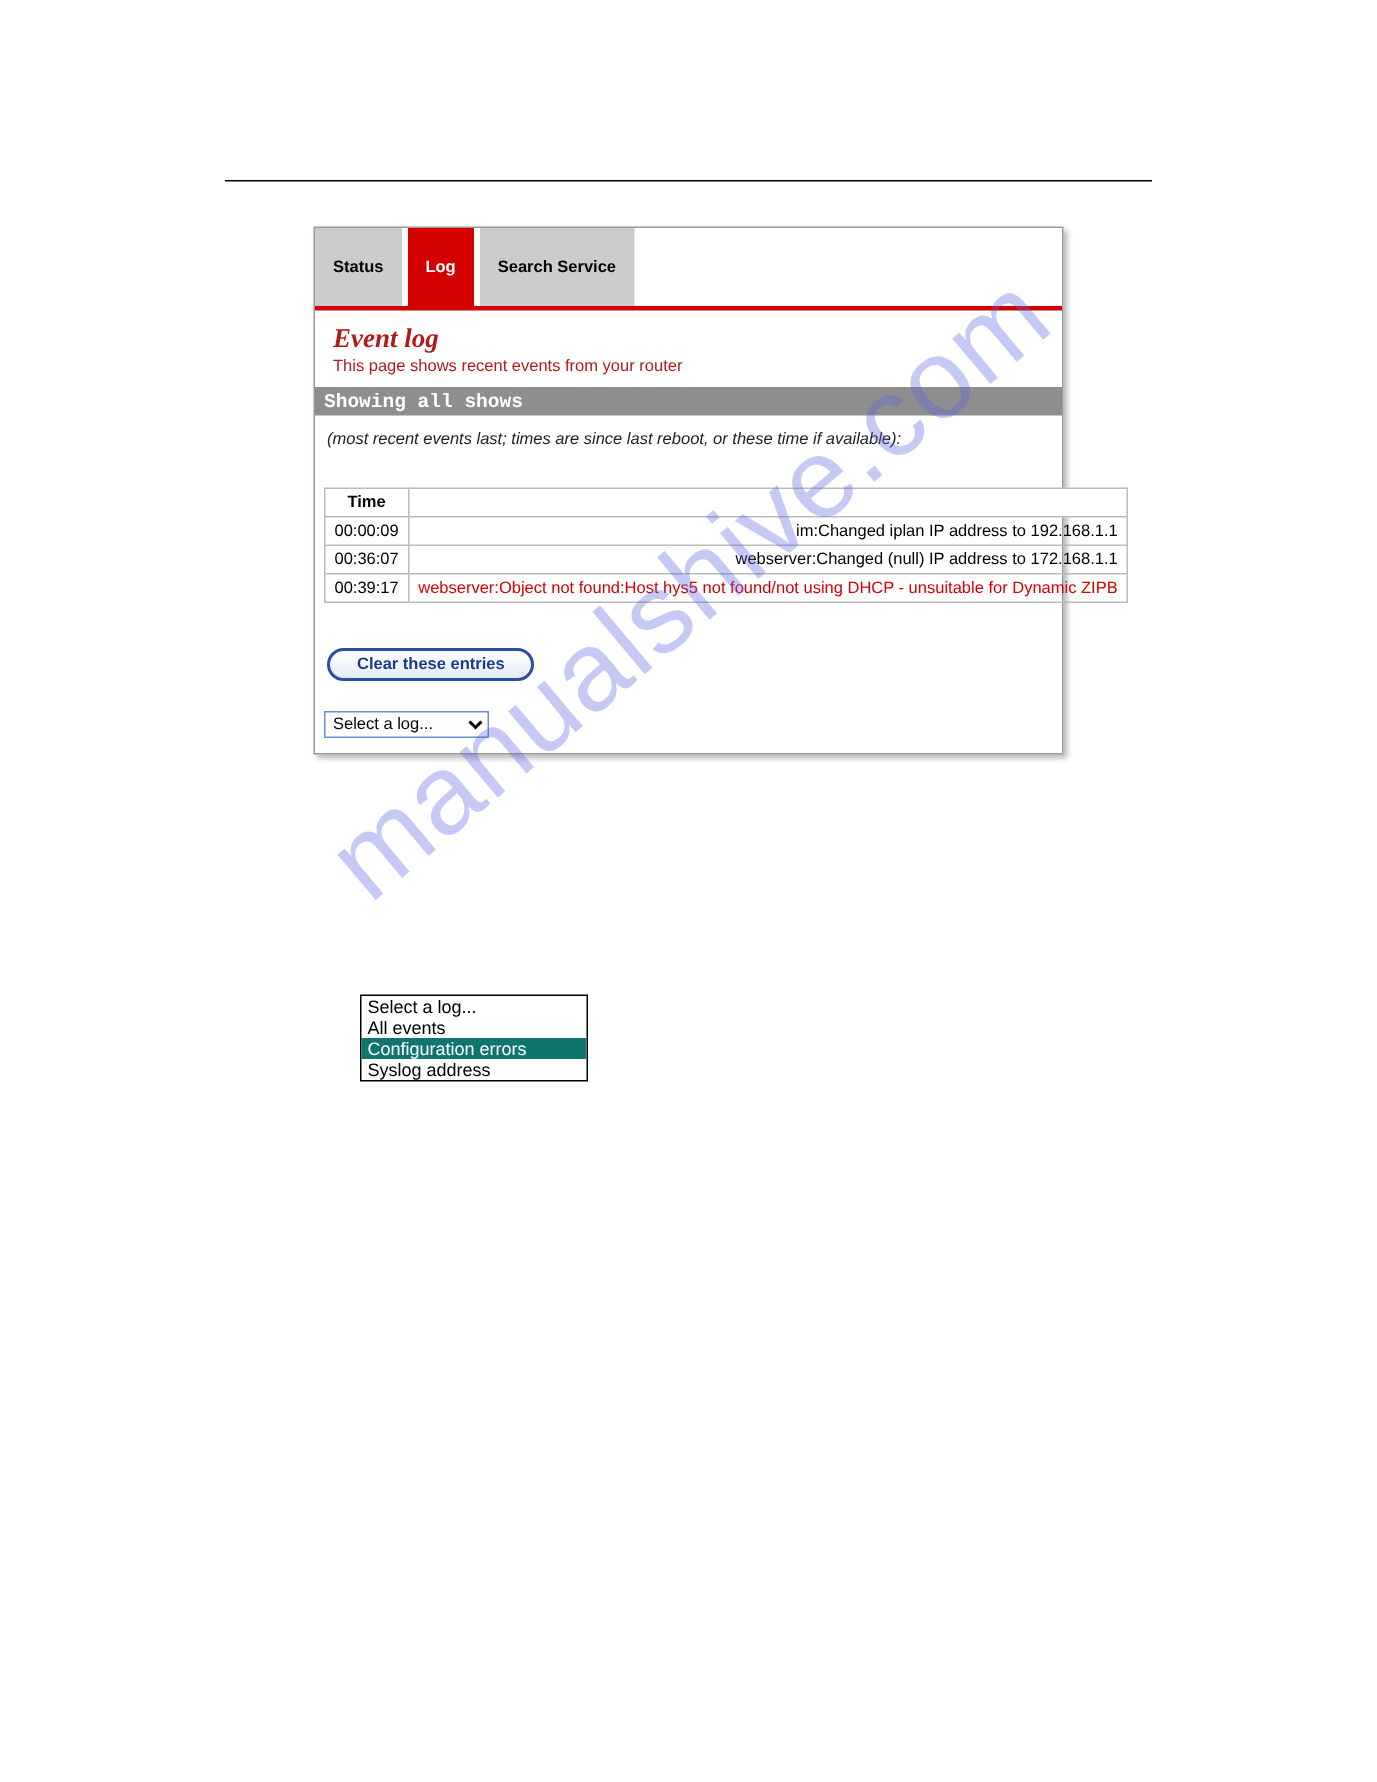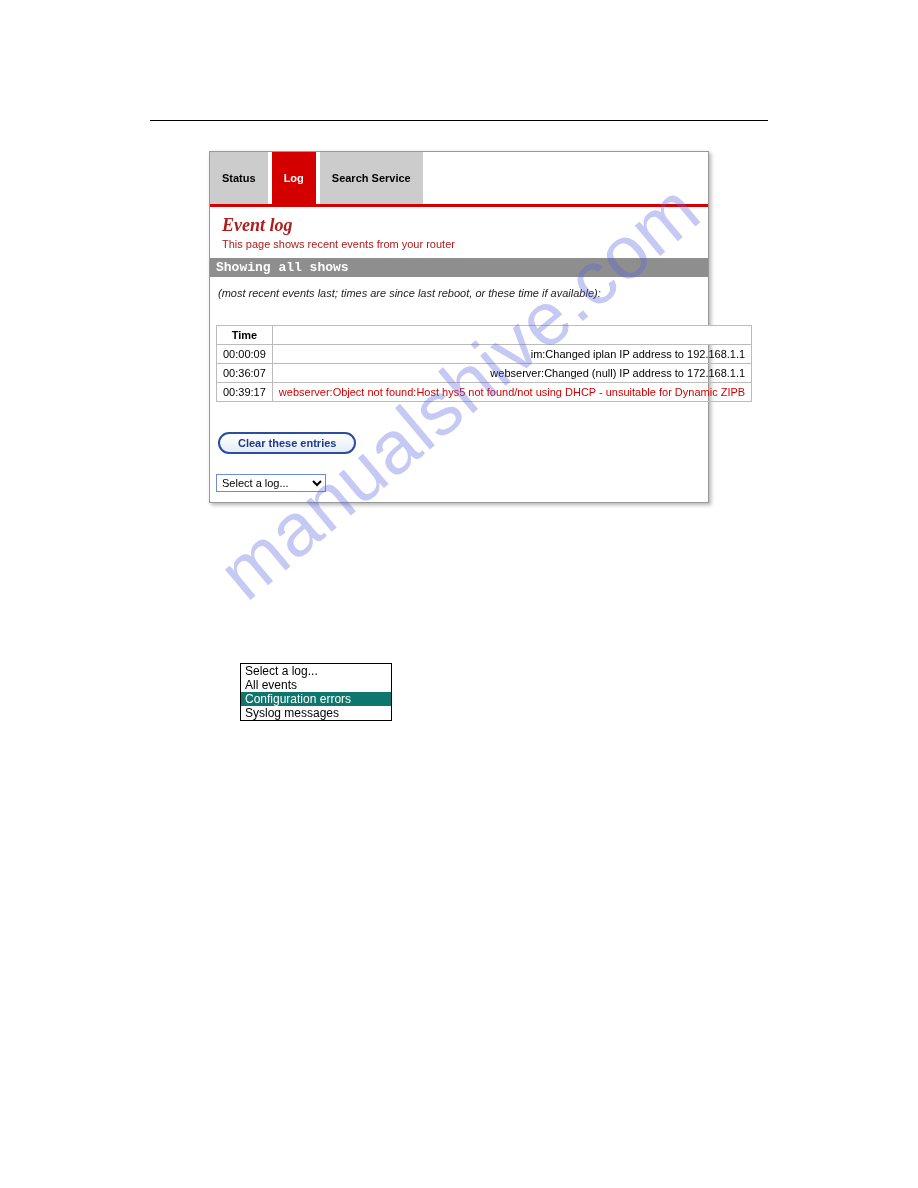--- a/index.html
+++ b/index.html
@@ -89,16 +89,16 @@
         </select>
       </div>
 
     </div>
   </div>
 
   <div class="dd-open">
     <div class="opt">Select a log...</div>
     <div class="opt">All events</div>
     <div class="opt hi">Configuration errors</div>
-    <div class="opt">Syslog messages</div>
+    <div class="opt">Syslog address</div>
   </div>
 
 </div>
 
 </body></html>

